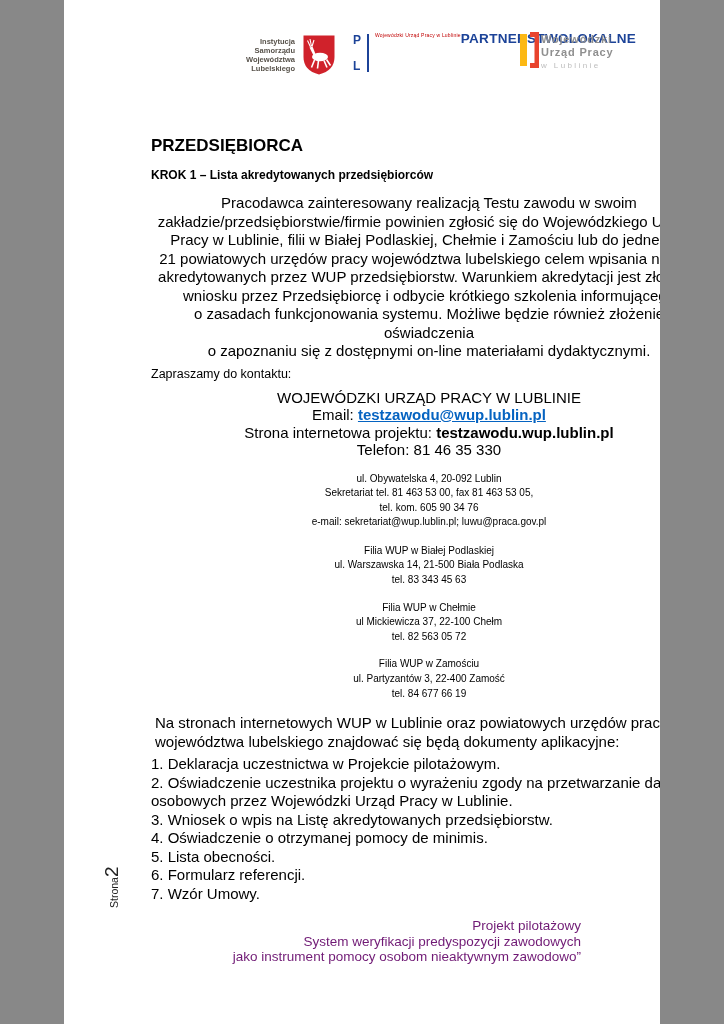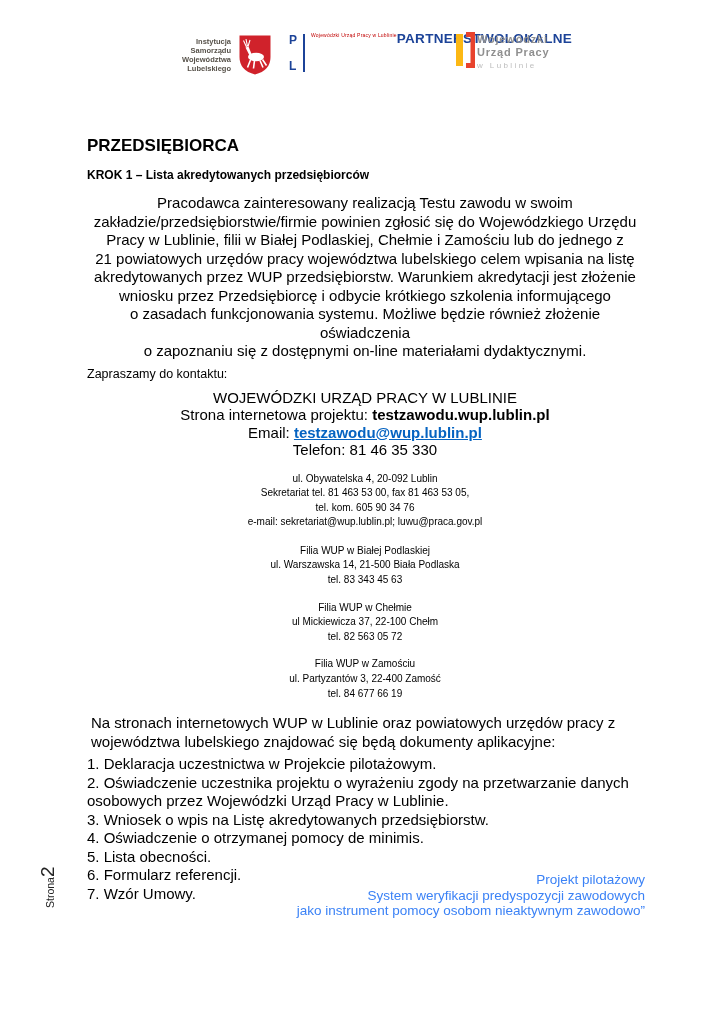--- a/index.html
+++ b/index.html
@@ -1,18 +1,18 @@
 <!DOCTYPE html>
 <html><head>
 <meta charset="utf-8">
 <style>
   html,body{margin:0;padding:0;background:#888;}
   .page{
     position:relative;
-    width:724px;height:1024px;
+    width:596px;height:1024px;
     background:#ffffff;
     margin:0 auto;
     font-family:"Liberation Sans", sans-serif;
     color:#000;
     overflow:hidden;
   }
 
   
   .logo-left{position:absolute;left:157px;top:34px;display:flex;align-items:center;gap:7px;}
   .logo-left .txt{font-size:7.5px;line-height:9px;font-weight:bold;color:#57524a;text-align:right;width:74px;}
@@ -45,21 +45,21 @@
   .branch:last-of-type{margin-bottom:8px;}
   .docs-intro{margin:4px;white-space:pre-line;}
   .doc-item{margin:0;white-space:pre-line;}
 
   
   .page-side{position:absolute;left:37px;top:908px;transform-origin:0 0;transform:rotate(-90deg);
     font-size:10.5px;color:#222;white-space:nowrap;}
   .page-side .num{font-size:19px;font-weight:normal;}
 
   
-  .footer{position:absolute;right:79px;top:872px;text-align:right;font-size:13.5px;line-height:15.5px;color:#3b82f6;}
+  .footer{position:absolute;right:79px;top:918px;text-align:right;font-size:13.5px;line-height:15.5px;color:#701a75;}
 </style>
 </head>
 <body>
 
 <div class="page">
 
   <div class="logo-left">
     <div class="txt">
       <div>Instytucja Samorządu</div>
       <div>Województwa Lubelskiego</div>
@@ -113,22 +113,22 @@
 21 powiatowych urzędów pracy województwa lubelskiego celem wpisania na listę
 akredytowanych przez WUP przedsiębiorstw. Warunkiem akredytacji jest złożenie
 wniosku przez Przedsiębiorcę i odbycie krótkiego szkolenia informującego
 o zasadach funkcjonowania systemu. Możliwe będzie również złożenie oświadczenia
 o zapoznaniu się z dostępnymi on-line materiałami dydaktycznymi.</p>
 
     <div class="invite">Zapraszamy do kontaktu:</div>
 
     <div class="contact">
       <div>WOJEWÓDZKI URZĄD PRACY W LUBLINIE</div>
+      <div><span>Email: </span><a href="#" class="email-link">testzawodu@wup.lublin.pl</a></div>
       <div><span>Strona internetowa projektu: </span><span class="bold">testzawodu.wup.lublin.pl</span></div>
-      <div><span>Email: </span><a href="#" class="email-link">testzawodu@wup.lublin.pl</a></div>
       <div>Telefon: 81 46 35 330</div>
     </div>
 
     <div class="small-block hq">
       <div>ul. Obywatelska 4, 20-092 Lublin</div>
       <div>Sekretariat tel. 81 463 53 00, fax 81 463 53 05,</div>
       <div>tel. kom. 605 90 34 76</div>
       <div>e-mail: sekretariat@wup.lublin.pl; luwu@praca.gov.pl</div>
     </div>
 

